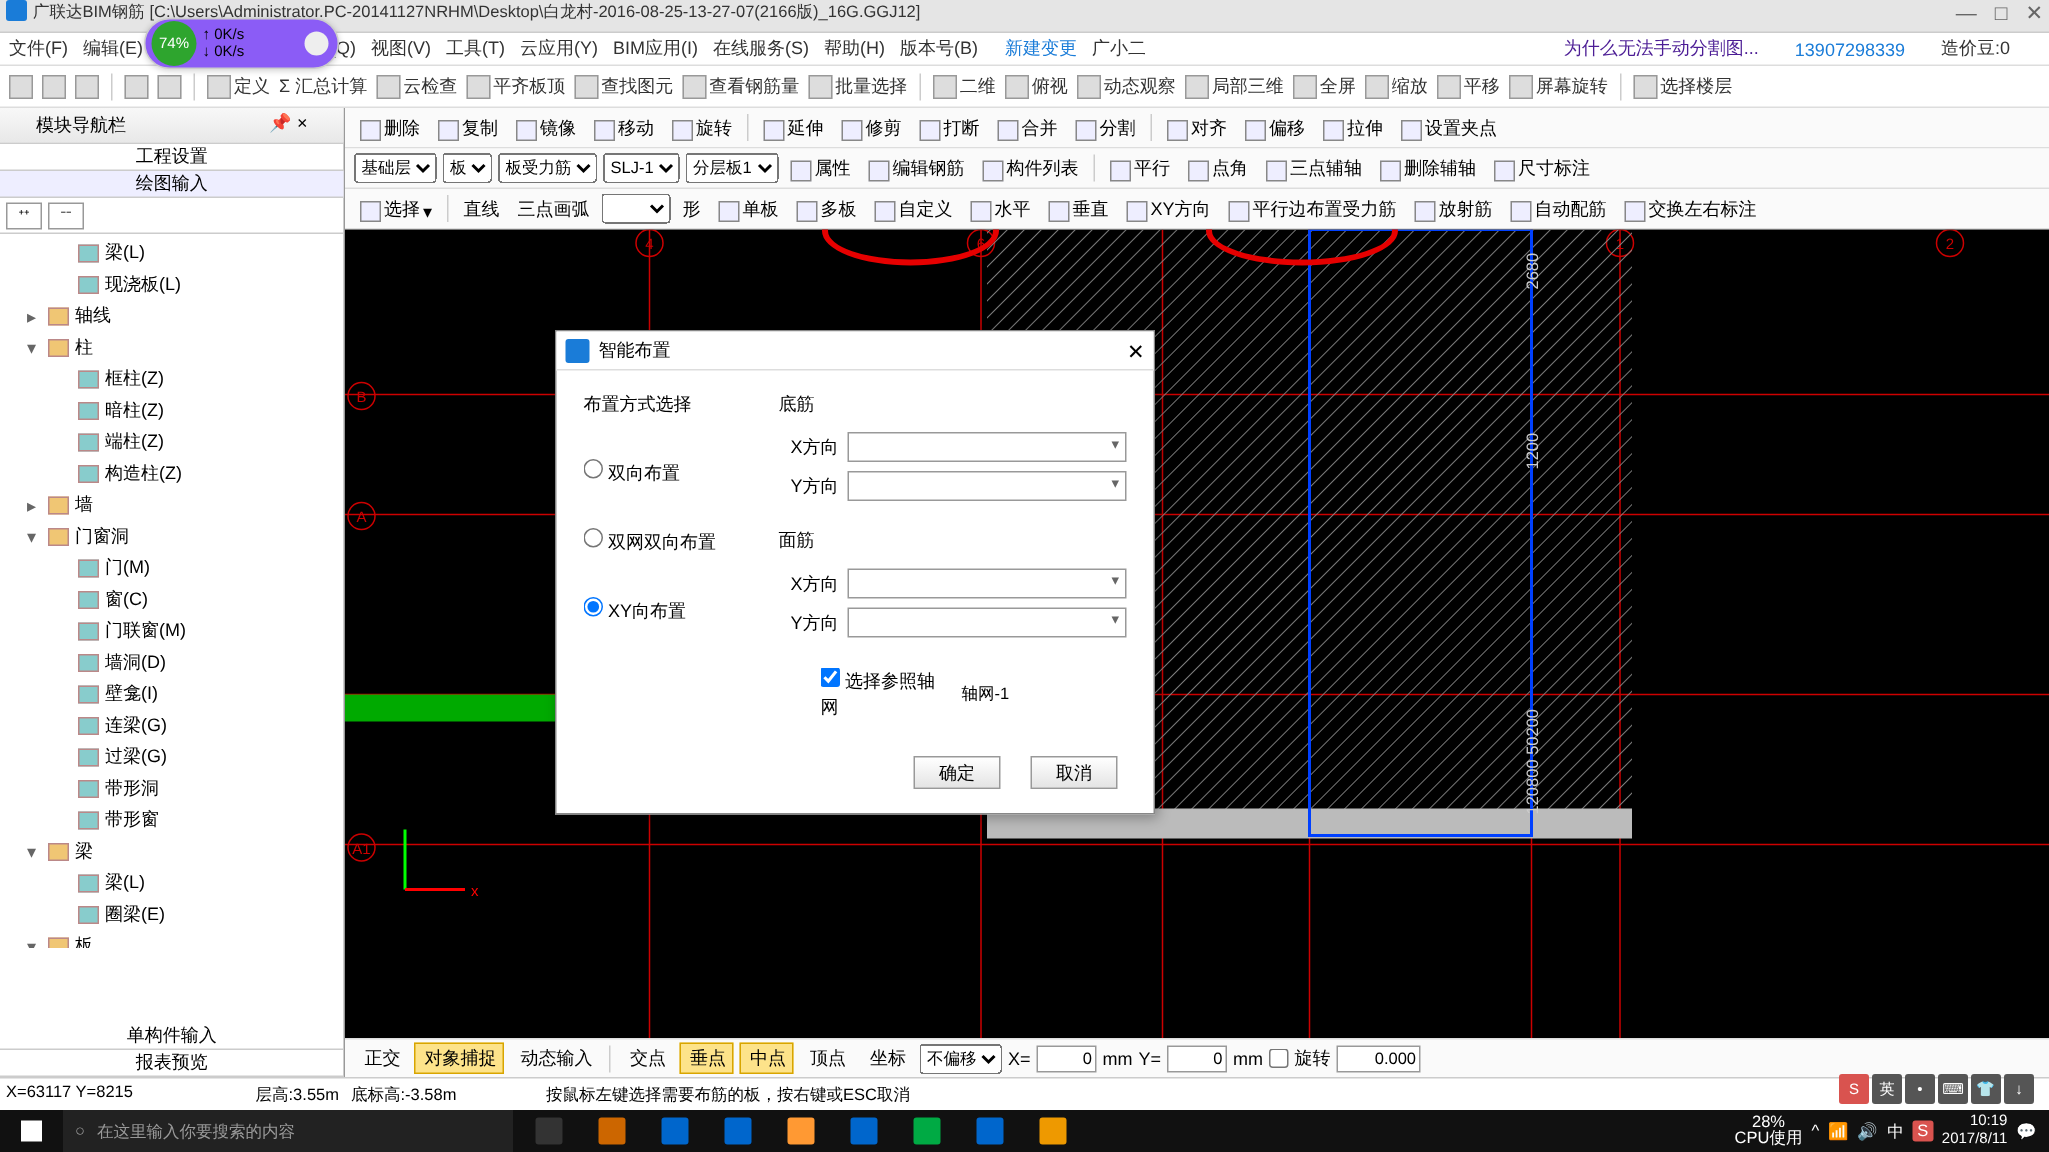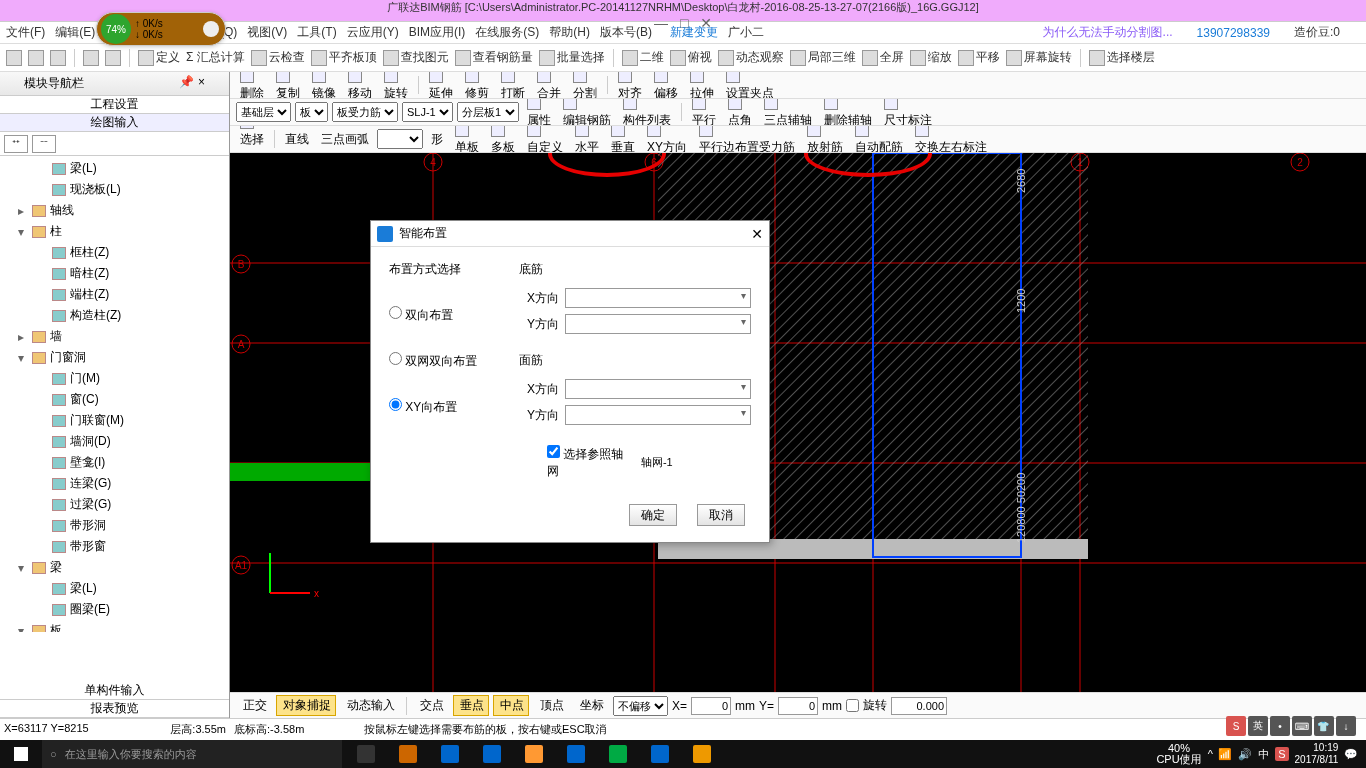--- a/index.html
+++ b/index.html
@@ -1,43 +1,43 @@
 <!DOCTYPE html>
 <html><head>
 <meta charset="utf-8">
 <style>
 * { margin: 0; padding: 0; box-sizing: border-box; font-family: "Microsoft YaHei", sans-serif; }
 body { width: 1366px; height: 768px; background: #fff; overflow: hidden; position: relative; font-size: 12px; }
-.titlebar { height: 22px; background: #f0abfc; display: flex; align-items: center; padding: 0 4px; border-bottom: 1px solid #ccc; flex-direction: column; }
+.titlebar { height: 22px; background: #e5e5e5; display: flex; align-items: flex-start; padding: 0 4px; border-bottom: 1px solid #ccc; }
 .titlebar .icon { width: 14px; height: 14px; background: #1a7cd8; border-radius: 2px; margin-right: 4px; }
 .titlebar .title { font-size: 11px; color: #333; flex: 1; }
 .titlebar .winbtns { display: flex; gap: 12px; color: #666; font-size: 14px; }
 .menubar { height: 22px; display: flex; align-items: center; padding: 0 6px; border-bottom: 1px solid #ddd; }
 .menubar span { margin-right: 10px; font-size: 12px; color: #333; cursor: default; }
 .menubar .right { margin-left: auto; display: flex; gap: 14px; align-items: center; }
-.menubar .orange { color: #8b5cf6; text-align: center; }
+.menubar .orange { color: #4c1d95; text-align: center; }
 .toolbar1 { height: 28px; display: flex; align-items: center; padding: 0 6px; gap: 6px; border-bottom: 1px solid #ddd; }
 .toolbar1 .btn { display: flex; align-items: center; gap: 2px; font-size: 12px; color: #333; }
 .toolbar1 .ico { width: 16px; height: 16px; background: #ddd; border: 1px solid #999; }
 .toolbar1 .sep { width: 1px; height: 18px; background: #ccc; margin: 0 2px; }
 .left-panel { position: absolute; top: 72px; left: 0; width: 230px; bottom: 50px; border-right: 1px solid #999; background: #fff; }
 .panel-title { background: linear-gradient(#f8f8f8,#e8e8e8); padding: 3px 24px; font-size: 12px; border-bottom: 1px solid #ccc; display: flex; justify-content: space-between; }
 .panel-section { text-align: center; padding: 0; border-bottom: 1px solid #ccc; font-size: 12px; }
 .panel-tabs { height: 24px; display: flex; align-items: center; border-bottom: 1px solid #ccc; }
 .panel-tabs .tab { width: 24px; height: 18px; border: 1px solid #999; margin-left: 4px; font-size: 11px; text-align: center; }
 .tree { padding: 2px 0; overflow-y: auto; height: calc(100% - 170px); font-size: 12px; }
 .tree .node { padding: 2px 0 2px 18px; display: flex; align-items: center; gap: 4px; }
 .tree .node.n2 { padding-left: 38px; }
 .tree .twist { width: 10px; color: #666; }
 .tree .ic { width: 14px; height: 12px; background: #f0c674; border: 1px solid #b88; }
 .tree .ic.b { background: #8cc; }
 .panel-bottom { position: absolute; bottom: 0; left: 0; right: 0; }
 .main { position: absolute; top: 72px; left: 230px; right: 0; bottom: 50px; display: flex; flex-direction: column; }
 .toolbar2, .toolbar3, .toolbar4 { height: 27px; display: flex; align-items: center; padding: 0 6px; gap: 4px; border-bottom: 1px solid #ddd; font-size: 12px; background: #fafafa; flex-wrap: nowrap; overflow: hidden; }
-.tool-btn { display: flex; align-items: flex-start; gap: 2px; padding: 2px 4px; white-space: nowrap; flex-direction: column; }
+.tool-btn { display: flex; align-items: flex-end; gap: 2px; padding: 2px 4px; white-space: nowrap; }
 .tool-btn .ti { width: 14px; height: 14px; border: 1px solid #888; background: #eef; }
 .tsep { width: 1px; height: 18px; background: #ccc; margin: 0 2px; }
 select.ts { font-size: 11px; height: 20px; }
 .canvas-wrap { flex: 1; background: #000; position: relative; overflow: hidden; }
 .canvas-wrap svg { position: absolute; top: 0; left: 0; }
 .red-oval { position: absolute; border: 4px solid #e60000; border-radius: 50%; pointer-events: none; }
 .dialog { position: absolute; top: 220px; left: 370px; width: 400px; background: #fff; border: 1px solid #888; box-shadow: 2px 2px 8px rgba(0,0,0,0.3); }
 .dialog .dtitle { height: 26px; background: #fff; display: flex; align-items: center; padding: 0 6px; border-bottom: 1px solid #ddd; }
 .dialog .dtitle .dic { width: 16px; height: 16px; background: #1a7cd8; border-radius: 2px; margin-right: 6px; }
 .dialog .dtitle .close { margin-left: auto; font-size: 14px; cursor: pointer; }
@@ -45,37 +45,37 @@
 .dialog .dcol1 { width: 110px; }
 .dialog .dcol2 { flex: 1; }
 .dialog .sect { font-size: 12px; margin-bottom: 10px; }
 .dialog .radio { display: block; margin: 28px 0; font-size: 12px; }
 .dialog .frow { display: flex; align-items: center; margin: 6px 0; font-size: 12px; }
 .dialog .frow label { width: 40px; text-align: right; margin-right: 6px; }
 .dialog .frow .combo { flex: 1; height: 20px; border: 1px solid #999; background: #fff; position: relative; }
 .dialog .frow .combo::after { content: "▾"; position: absolute; right: 4px; top: 1px; color: #666; font-size: 10px; }
 .dialog .chk { margin-top: 20px; font-size: 12px; display: flex; align-items: center; gap: 6px; padding-left: 28px; }
 .dialog .dfoot { display: flex; justify-content: flex-end; gap: 20px; padding: 10px 24px 16px; }
-.dialog .dfoot button { width: 48px; height: 22px; border: 1px solid #999; background: linear-gradient(#fff,#e4e4e4); font-size: 12px; }
+.dialog .dfoot button { width: 58px; height: 22px; border: 1px solid #999; background: linear-gradient(#fff,#e4e4e4); font-size: 12px; }
 .statusleft { position: absolute; bottom: 28px; left: 0; width: 230px; height: 22px; font-size: 11px; padding: 3px 4px; border-top: 1px solid #ccc; display: flex; justify-content: space-between; }
 .statusmain { position: absolute; bottom: 28px; left: 230px; right: 0; height: 22px; font-size: 11px; border-top: 1px solid #ccc; display: flex; align-items: center; padding: 0 4px; }
 .snapbar { position: absolute; bottom: 50px; left: 230px; right: 0; height: 26px; display: flex; align-items: center; padding: 0 6px; gap: 4px; background: #fafafa; border-top: 1px solid #ddd; font-size: 12px; }
 .snap-btn { display: flex; align-items: center; gap: 2px; padding: 1px 4px; border: 1px solid transparent; }
 .snap-btn.on { background: #fde38a; border: 1px solid #d8a500; }
 .snap-input { width: 40px; height: 18px; border: 1px solid #999; text-align: right; font-size: 11px; padding-right: 2px; }
 .taskbar { position: absolute; bottom: 0; left: 0; right: 0; height: 28px; background: #111; display: flex; align-items: center; color: #fff; font-size: 11px; }
 .taskbar .start { width: 42px; height: 28px; display: flex; align-items: center; justify-content: center; }
 .taskbar .start .win { width: 14px; height: 14px; background: #fff; }
 .taskbar .search { width: 300px; height: 28px; background: #222; display: flex; align-items: center; padding: 0 8px; color: #999; gap: 8px; }
 .taskbar .tasks { display: flex; gap: 2px; margin-left: 4px; }
 .taskbar .tasks .t { width: 40px; height: 28px; display: flex; align-items: center; justify-content: center; }
 .taskbar .tasks .t .sq { width: 18px; height: 18px; background: #2a6; border-radius: 2px; }
 .taskbar .tray { margin-left: auto; display: flex; align-items: center; gap: 6px; padding-right: 8px; }
 .taskbar .clock { text-align: right; line-height: 12px; font-size: 10px; }
-.floaty { position: absolute; top: 12px; left: 96px; width: 130px; height: 34px; background: #a16207; border: 1px solid #ccc; border-radius: 18px; box-shadow: 0 1px 4px rgba(0,0,0,0.2); display: flex; align-items: center; font-size: 10px; }
+.floaty { position: absolute; top: 12px; left: 96px; width: 130px; height: 34px; background: #8b5cf6; border: 1px solid #ccc; border-radius: 18px; box-shadow: 0 1px 4px rgba(0,0,0,0.2); display: flex; align-items: center; font-size: 10px; }
 .floaty .circ { width: 30px; height: 30px; border-radius: 50%; background: #2ea52e; color: #fff; display: flex; align-items: center; justify-content: center; font-size: 10px; margin: 0 4px; }
 .floaty .sp { flex: 1; line-height: 11px; }
 .imebar { position: absolute; bottom: 32px; right: 10px; height: 20px; display: flex; gap: 2px; }
 .imebar .ib { width: 20px; height: 20px; background: #d9534f; border-radius: 2px; color: #fff; font-size: 10px; display: flex; align-items: center; justify-content: center; }
 </style>
 </head>
 <body>
 
 <div class="titlebar">
   <span class="icon"></span>
@@ -673,21 +673,21 @@
         <div class="sq" style="background:#0a4"></div>
       </div>
     <div class="t">
         <div class="sq" style="background:#06c"></div>
       </div>
     <div class="t">
         <div class="sq" style="background:#e90"></div>
       </div>
   </div>
   <div class="tray">
-    <span style="white-space:pre;text-align:center;line-height:11px">40%
+    <span style="white-space:pre;text-align:center;line-height:11px">28%
 CPU使用</span>
     <span>^</span>
     <span>📶</span>
     <span>🔊</span>
     <span>中</span>
     <span style="background:#d9534f;padding:1px 3px;border-radius:2px">S</span>
     <div class="clock">
       <div>10:19</div>
         <div>2017/8/11</div>
     </div>

